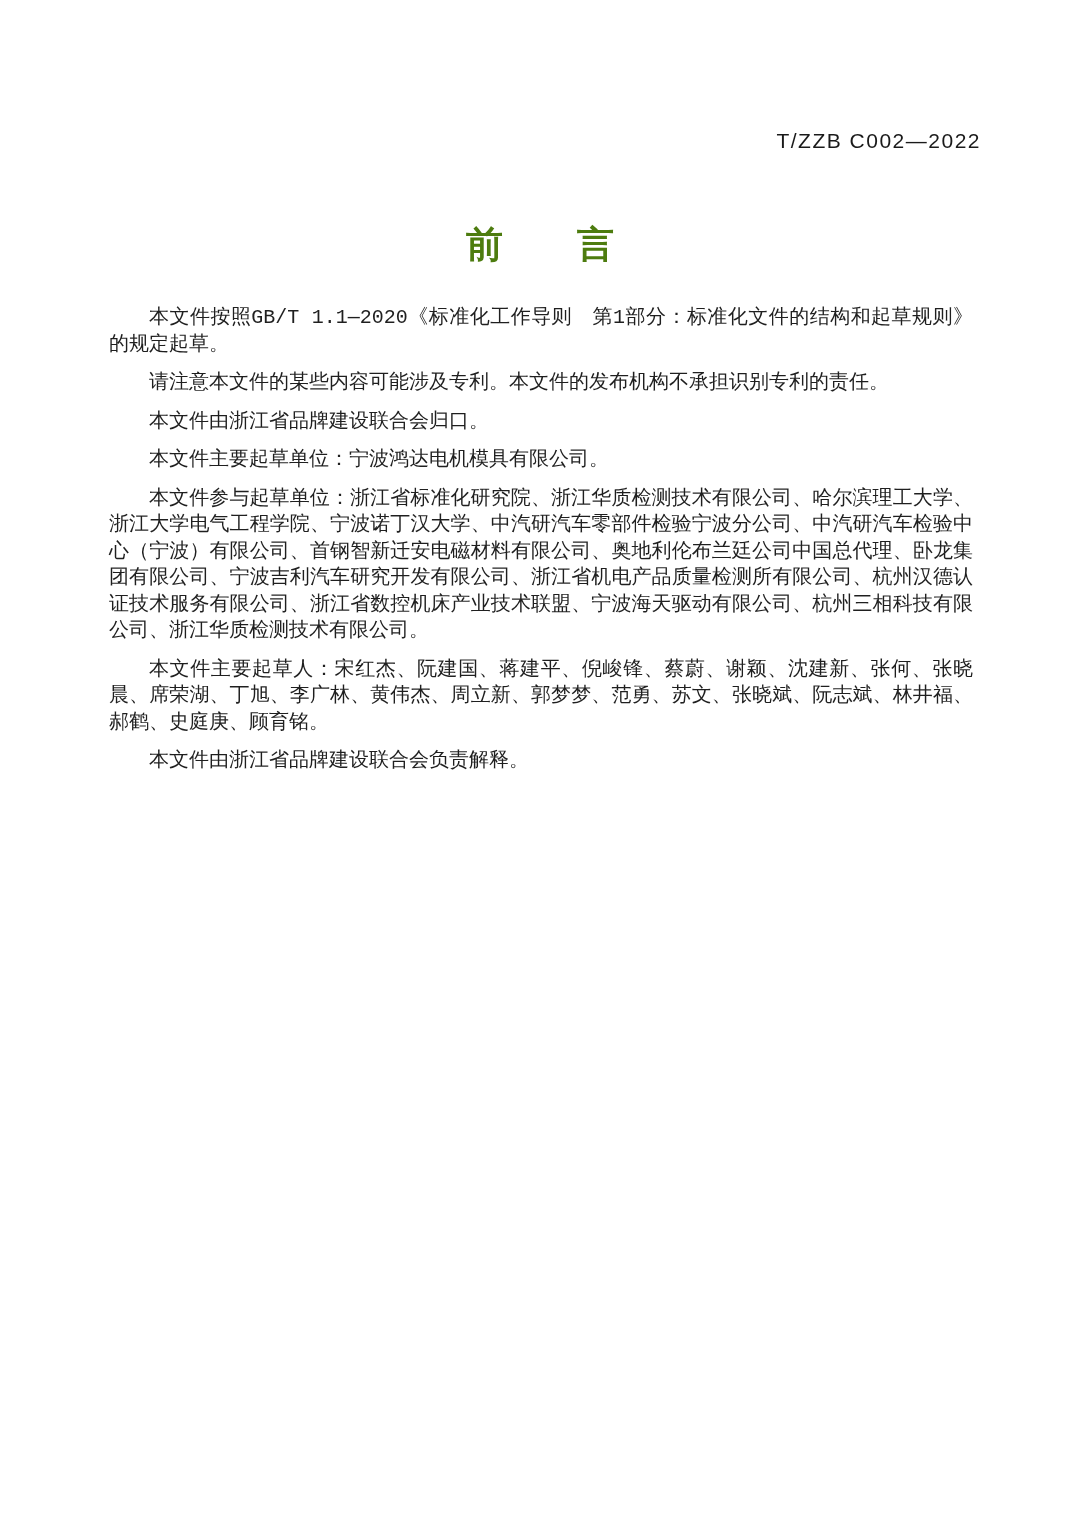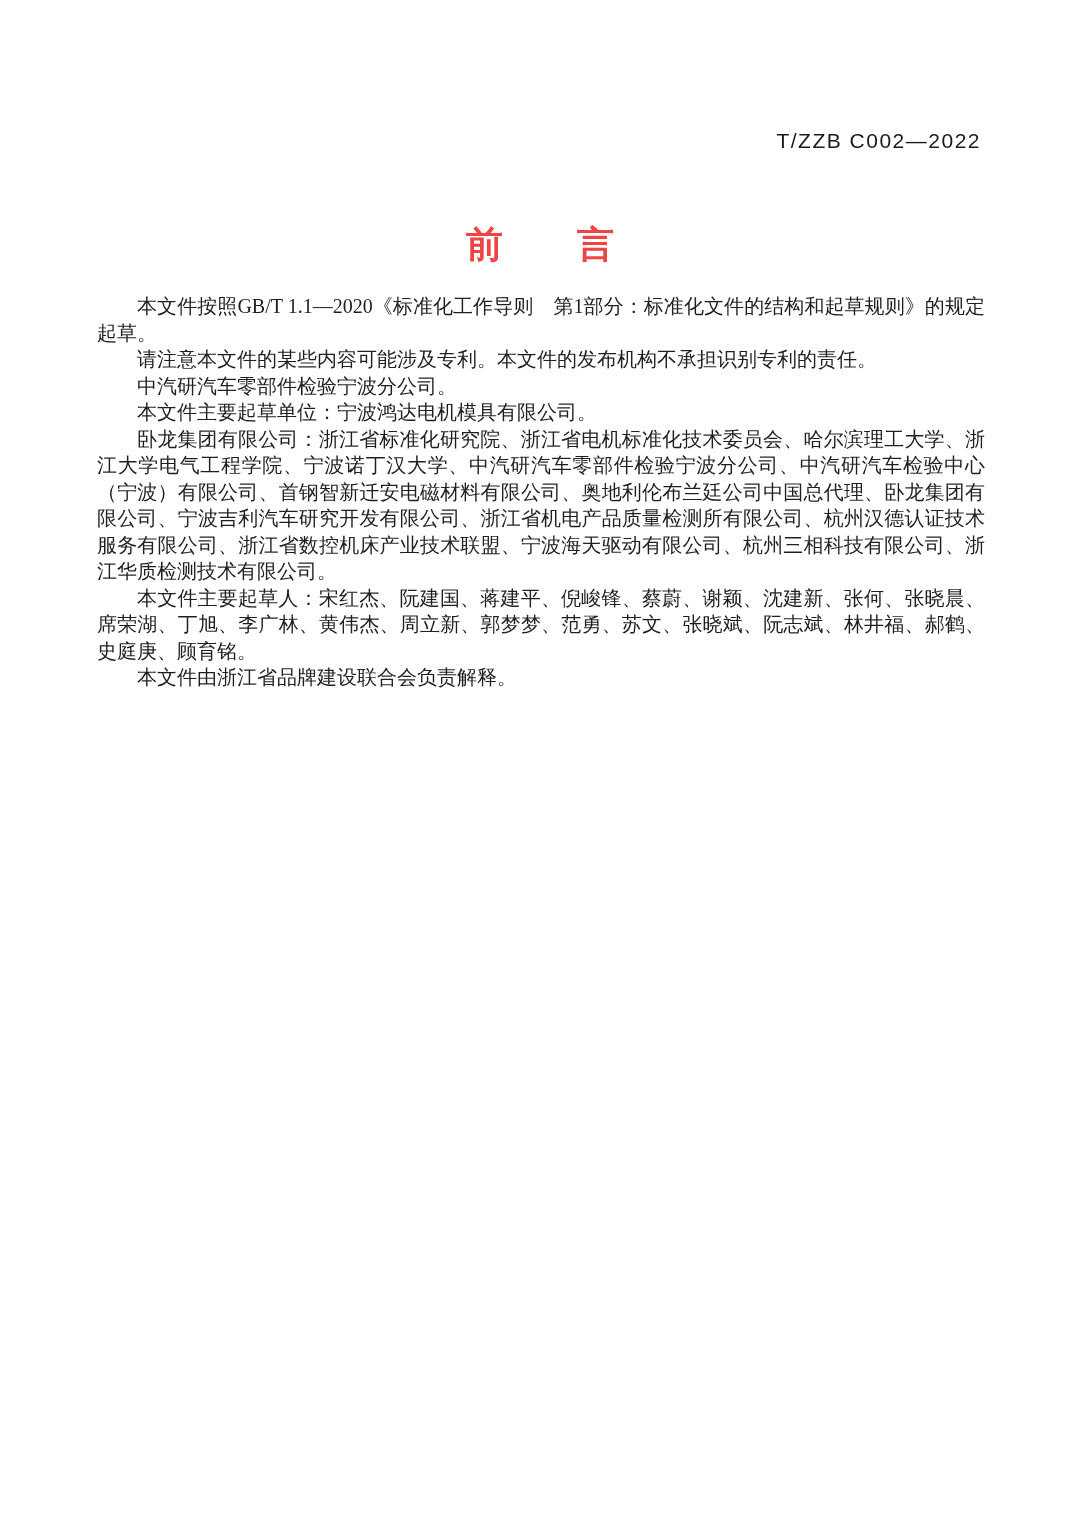--- a/index.html
+++ b/index.html
@@ -28,37 +28,38 @@
   }
   .title {
     position: absolute;
     top: 220px;
     left: 0;
     width: 100%;
     text-align: center;
     font-family: "Liberation Sans", "DejaVu Sans", sans-serif;
     font-weight: bold;
     font-size: 37px;
-    color: #ef4444;
+    color: #4d7c0f;
     white-space: pre;
   }
   .content {
     position: absolute;
     top: 293px;
     left: 97px;
     width: 888px;
     font-size: 20px;
     line-height: 26.5px;
     text-align: justify;
     color: #1f1f1f;
   }
   .content p {
-    margin: 0;
+    margin: 12px;
     padding: 0;
     text-indent: 2em;
+    font-family: Liberation Mono, monospace;
   }
   .page-number {
     position: absolute;
     top: 1399px;
     right: 126px;
     font-family: Liberation Serif, serif;
     font-size: 19px;
     color: #333;
     letter-spacing: 1px;
   }
@@ -68,22 +69,22 @@
 
 <div class="page">
 
   <div class="doc-number">T/ZZB C002—2022</div>
 
   <div class="title">前　　言</div>
 
   <div class="content">
     <p>本文件按照GB/T 1.1—2020《标准化工作导则　第1部分：标准化文件的结构和起草规则》的规定起草。</p>
     <p>请注意本文件的某些内容可能涉及专利。本文件的发布机构不承担识别专利的责任。</p>
-    <p>中汽研汽车零部件检验宁波分公司。</p>
+    <p>本文件由浙江省品牌建设联合会归口。</p>
     <p>本文件主要起草单位：宁波鸿达电机模具有限公司。</p>
-    <p>卧龙集团有限公司：浙江省标准化研究院、浙江省电机标准化技术委员会、哈尔滨理工大学、浙江大学电气工程学院、宁波诺丁汉大学、中汽研汽车零部件检验宁波分公司、中汽研汽车检验中心（宁波）有限公司、首钢智新迁安电磁材料有限公司、奥地利伦布兰廷公司中国总代理、卧龙集团有限公司、宁波吉利汽车研究开发有限公司、浙江省机电产品质量检测所有限公司、杭州汉德认证技术服务有限公司、浙江省数控机床产业技术联盟、宁波海天驱动有限公司、杭州三相科技有限公司、浙江华质检测技术有限公司。</p>
+    <p>本文件参与起草单位：浙江省标准化研究院、浙江华质检测技术有限公司、哈尔滨理工大学、浙江大学电气工程学院、宁波诺丁汉大学、中汽研汽车零部件检验宁波分公司、中汽研汽车检验中心（宁波）有限公司、首钢智新迁安电磁材料有限公司、奥地利伦布兰廷公司中国总代理、卧龙集团有限公司、宁波吉利汽车研究开发有限公司、浙江省机电产品质量检测所有限公司、杭州汉德认证技术服务有限公司、浙江省数控机床产业技术联盟、宁波海天驱动有限公司、杭州三相科技有限公司、浙江华质检测技术有限公司。</p>
     <p>本文件主要起草人：宋红杰、阮建国、蒋建平、倪峻锋、蔡蔚、谢颖、沈建新、张何、张晓晨、席荣湖、丁旭、李广林、黄伟杰、周立新、郭梦梦、范勇、苏文、张晓斌、阮志斌、林井福、郝鹤、史庭庚、顾育铭。</p>
     <p>本文件由浙江省品牌建设联合会负责解释。</p>
   </div>
 
   <div class="page-number">II</div>
 
 </div>
 
 </body></html>

